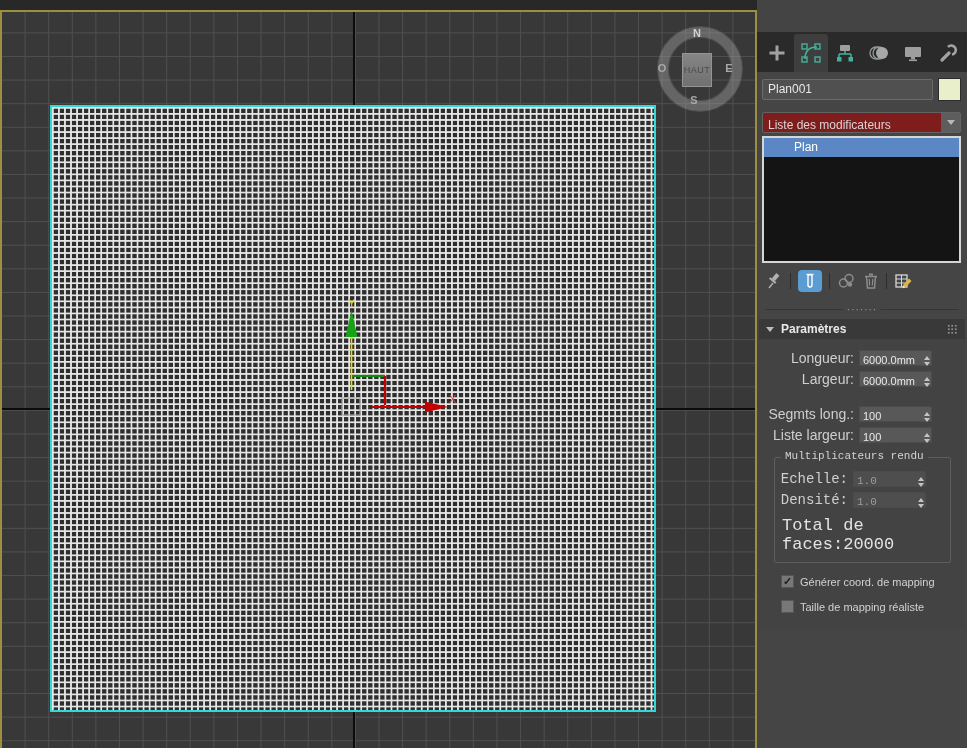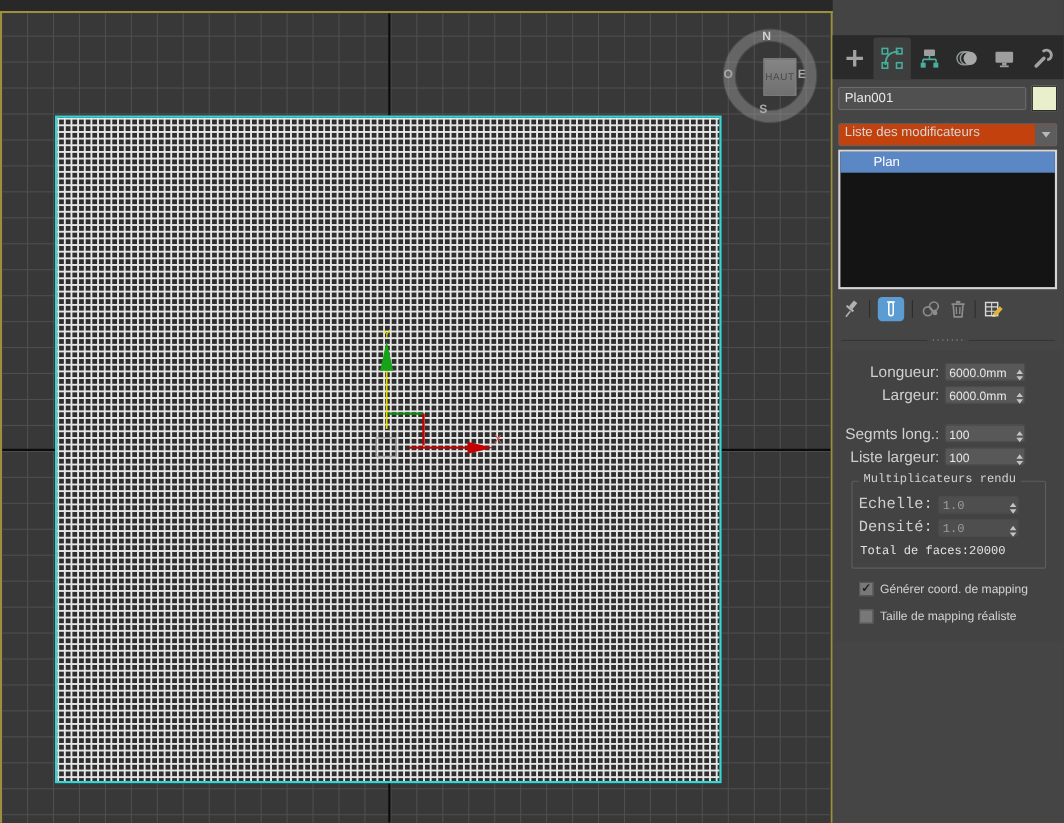--- a/index.html
+++ b/index.html
@@ -29,43 +29,43 @@
              linear-gradient(90deg,#e6e6e6 2px, transparent 2px);
            background-size:6.06px 6.06px; }
 
   .gizmo { position:absolute; left:333px; top:281px; width:140px; height:135px; }
 
   
   .vcube { position:absolute; left:640px; top:5px; width:112px; height:112px; }
   .vc-ring { position:absolute; left:16px; top:10px; width:84px; height:84px; border-radius:50%;
              border:10px solid rgba(158,158,158,.45);
              box-shadow:0 0 0 1px rgba(120,120,120,.35), inset 0 0 0 1px rgba(120,120,120,.35); }
-  .vc-sq { position:absolute; left:52px; top:36px; width:30px; height:34px;
+  .vc-sq { position:absolute; left:40px; top:36px; width:30px; height:34px;
            background:linear-gradient(#858585,#707070); border:1px solid #949494;
            display:flex; align-items:center; justify-content:center;
            font-size:9px; color:#4a4a4a; letter-spacing:.5px; }
   .vc-letter { position:absolute; transform:translate(-50%,-50%); font-size:11px; font-weight:bold; color:#a8a8a8; }
   .vc-n { left:55px; top:16px;  color:#d2d2d2; }
   .vc-e { left:87px; top:51px; }
   .vc-s { left:52px; top:83px; }
   .vc-o { left:20px; top:51px; }
 
   
   .panel { position:absolute; left:757px; top:0; width:210px; height:748px; background:#454545;margin-top:32px; }
   .tabs { height:40px; background:#2a2a2a; display:flex; align-items:flex-end; padding-left:3px; }
   .tab { width:34px; height:38px; display:flex; align-items:center; justify-content:center; }
   .tab.sel { background:#3e3e3e; border-radius:3px 3px 0 0; }
 
   .name-row { display:flex; align-items:center; gap:5px; margin:6px 6px 0 5px; }
   .name-field { flex:1; height:21px; background:#505050; border:1px solid #6b6b6b; border-radius:2px;
                 color:#e8e8e8; font-size:12px; line-height:19px; padding-left:5px; }
   .swatch { width:23px; height:23px; border:1px solid #2c2c2c; }
 
-  .modlist { display:flex; align-items:flex-start; margin:11px 6px 0 5px; height:21px;
-             background:#c2410c; border:1px solid #636363; border-radius:2px; }
+  .modlist { display:flex; align-items:flex-end; margin:11px 6px 0 5px; height:21px;
+             background:#7f1d1d; border:1px solid #636363; border-radius:2px; }
   .modlist-label { flex:1; color:#d6d6d6; font-size:12px; padding-left:5px; }
   .dd-btn { width:19px; height:100%; background:#5d5d5d; display:flex; align-items:center; justify-content:center; }
   .dd-arrow { width:0; height:0; border-left:4px solid transparent; border-right:4px solid transparent;
               border-top:5px solid #b8b8b8; }
 
   .stack { margin:3px 6px 0 5px; height:127px; background:#141414; border:2px solid #d6d6d6; }
   .stack-row { height:19px; background:#5b87c5; color:#ffffff; font-size:12px; line-height:19px; padding-left:30px; }
 
   .stack-tools { display:flex; align-items:center; height:28px; margin:4px 0 0 8px; gap:7px; }
   .st-sep { width:1px; height:16px; background:#2d2d2d; }
@@ -99,21 +99,21 @@
            border-bottom:4px solid #c4c4c4; }
   .sp-dn { width:0; height:0; border-left:3px solid transparent; border-right:3px solid transparent;
            border-top:4px solid #c4c4c4; }
   .gap14 { height:14px; }
 
   .gbox { position:relative; margin:14px 14px 0 15px; border:1px solid #5e5e5e; border-radius:2px;
           padding:12px 0 4px 0;font-family:Liberation Mono, monospace; }
   .gbox-title { position:absolute; top:-8px; left:6px; background:#434343; padding:0 4px;
                 font-size:11px; color:#d2d2d2; }
   .gbox .prow { margin-right:24px; }
-  .total { font-size:11px; color:#e3e3e3; padding:4px 0 4px 7px; }
+  .total { font-size:17px; color:#e3e3e3; padding:4px 0 4px 7px; }
 
   .cbrow { display:flex; align-items:center; margin:12px 0 0 22px; }
   .cb { width:13px; height:13px; background:#787878; box-shadow:inset 0 0 0 1px #565656;
         font-size:11px; font-weight:bold; color:#1f1f1f; line-height:13px; text-align:center; }
   .cblabel { margin-left:6px; font-size:11px; color:#d2d2d2; }
 </style>
 </head>
 <body>
 
 <div class="vp-wrap">
@@ -256,20 +256,25 @@
         <polygon points="9,13 11.5,15.5 8.2,16.2" fill="#f0e0a0"></polygon>
       </svg>
     </span>
   </div>
 
   <div class="sep-grip">
     <span class="grip-dots">·······</span>
   </div>
 
   <div class="rollout">
+    <div class="ro-head">
+      <span class="ro-arrow"></span>
+      <span class="ro-title">Paramètres</span>
+      <span class="ro-grip"></span>
+    </div>
     <div class="ro-body">
 
       <div class="prow">
         <span class="plabel">Longueur:</span>
         <span class="pfield">
           <span class="pval">6000.0mm</span>
           <span class="spin">
               <span class="sp-up"></span>
               <span class="sp-dn"></span>
             </span>

